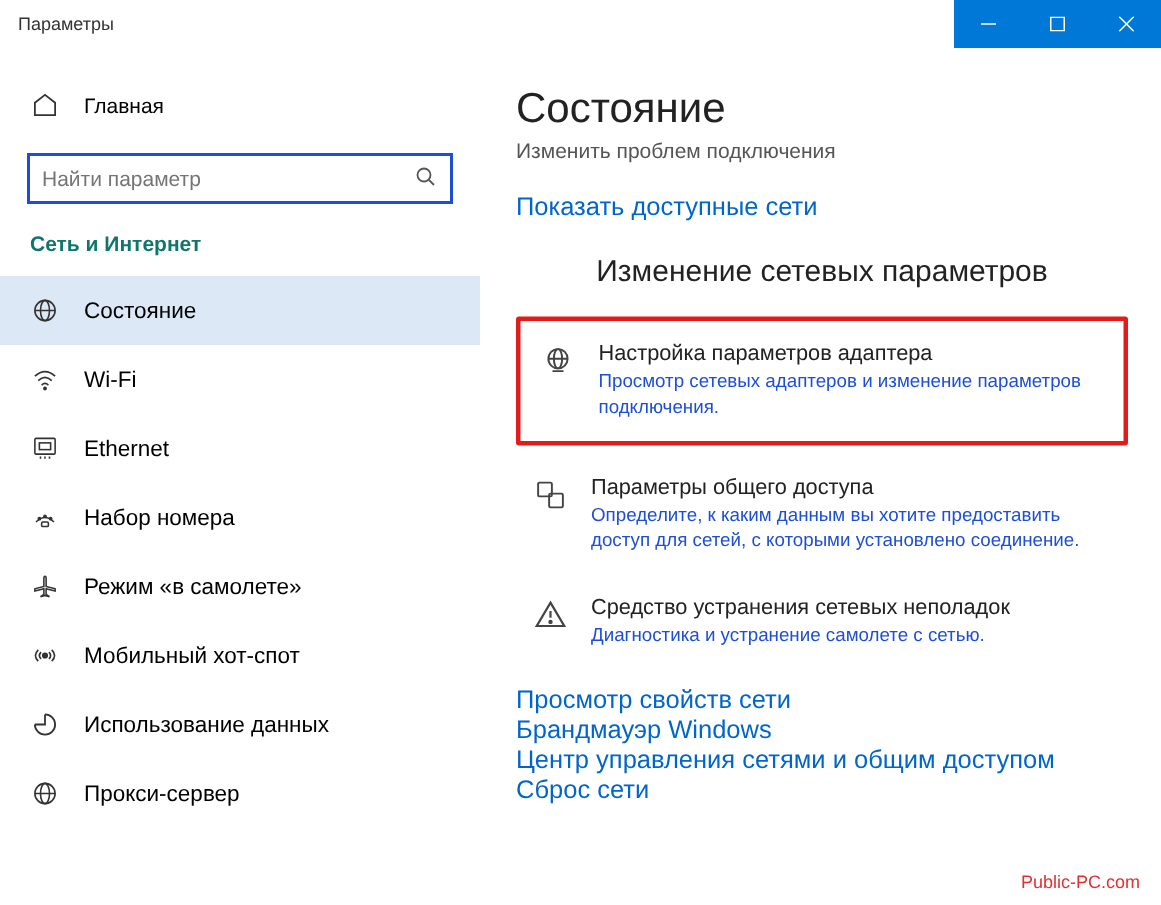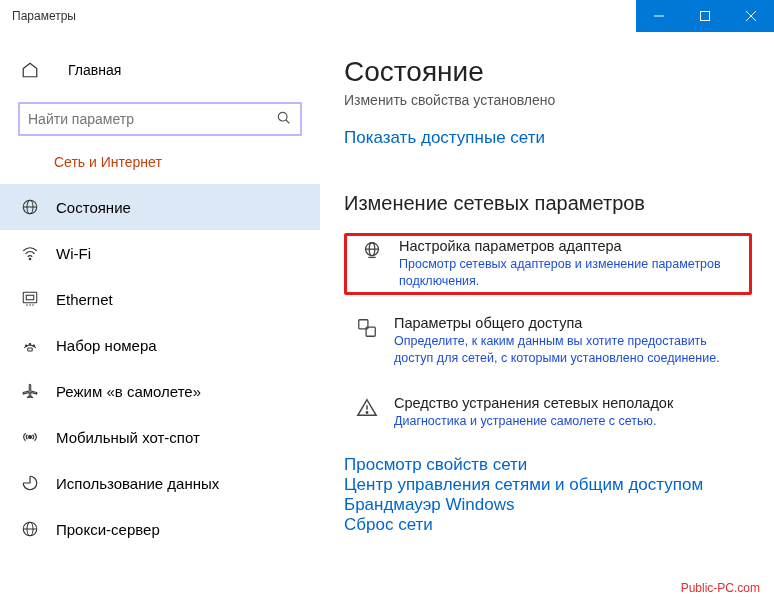--- a/index.html
+++ b/index.html
@@ -5,38 +5,38 @@
   * { box-sizing: border-box; margin: 0; padding: 0; }
   body { font-family: "Segoe UI", Arial, sans-serif; font-size: 14px; color: #000; background: #fff; width: 774px; height: 603px; overflow: hidden; position: relative; }
   .titlebar { height: 32px; display: flex; align-items: center; justify-content: space-between; background: #fff; }
   .titlebar-title { padding-left: 12px; font-size: 12px; color: #333; text-align: center; }
   .titlebar-controls { height: 100%; display: flex; }
   .titlebar-btn { width: 46px; height: 32px; display: flex; align-items: center; justify-content: center; color: #fff; }
   .titlebar-btn svg { stroke: #fff; }
   .tb-min, .tb-max, .tb-close { background: #0078d7; }
   .container { display: flex; height: 571px; }
   .sidebar { width: 320px; padding-top: 18px; }
-  .home-row { display: flex; align-items: center; height: 40px; padding-left: 20px; gap: 28px; cursor: pointer; }
+  .home-row { display: flex; align-items: center; height: 40px; padding-left: 20px; gap: 16px; cursor: pointer; }
   .home-row .icon { width: 20px; display:flex; align-items:center; justify-content:center; }
   .search-wrap { padding: 12px 18px 18px 18px; }
-  .search-box { width: 100%; height: 34px; border: 2px solid #c4b5fd; display: flex; align-items: center; padding: 0 8px; }
+  .search-box { width: 100%; height: 34px; border: 2px solid #1d4ed8; display: flex; align-items: center; padding: 0 8px; }
   .search-input { flex: 1; border: none; outline: none; font-size: 14px; color: #666; background: transparent; }
   .search-icon { color: #555; }
-  .cat-header { padding: 0 20px 14px 20px; font-size: 14px; font-weight: 400; color: #c2410c; margin-left: 34px; }
+  .cat-header { padding: 0 20px 14px 20px; font-size: 14px; font-weight: 700; color: #0f766e; }
   .nav-item { display: flex; align-items: center; height: 46px; padding-left: 20px; gap: 16px; cursor: pointer; position: relative; }
   .nav-item.active { background: #dce8f5; }
   .nav-item .icon { width: 20px; display:flex; align-items:center; justify-content:center; color:#333; }
   .nav-item .label { font-size: 15px; color: #000; }
   .content { flex: 1; padding: 24px 22px 0 24px; overflow: hidden; }
   .page-title { font-size: 28px; font-weight: 400; color: #222; margin-bottom: 4px; }
   .subline { font-size: 14px; color: #555; margin-bottom: 20px; }
   .link { color: #0066cc; font-size: 17px; cursor: pointer; display: block; }
-  .section-title { font-size: 20px; font-weight: 400; color: #222; margin-top: 44px; margin-bottom: 18px; }
+  .section-title { font-size: 20px; font-weight: 400; color: #222; margin-top: 22px; margin-bottom: 18px; text-align: center; }
   .option-card { display: flex; align-items: flex-start; gap: 14px; padding: 8px 10px; margin-bottom: 12px; cursor: pointer; }
-  .option-card.highlight { border: 3px solid #e31b1b; border-radius: 2px; padding: 2px 12px; }
+  .option-card.highlight { border: 3px solid #e31b1b; border-radius: 2px; padding: 14px 12px; }
   .option-card .oicon { width: 26px; flex-shrink: 0; display:flex; align-items:flex-start; justify-content:center; color:#444; padding-top:2px;}
   .option-card .otitle { font-size: 14.5px; color: #222; margin-bottom: 2px; }
   .option-card .odesc { font-size: 12.5px; color: #1d4ed8; line-height: 1.35; }
   .content .link + .link { margin-top: 0; }
   .content .link { margin-top: 18px; }
   .content .link.first { margin-top: 8px; }
   .watermark { position: absolute; right: 14px; bottom: 8px; color: #e03030; font-size: 12px; font-weight: 500; }
 </style>
 </head>
 <body>
@@ -179,21 +179,21 @@
             <line x1="3" y1="12" x2="21" y2="12"></line>
           </svg>
       </span>
       <span class="label">Прокси-сервер</span>
     </div>
 
   </div>
 
   <div class="content">
     <div class="page-title">Состояние</div>
-    <div class="subline">Изменить свойства установлено</div>
+    <div class="subline">Изменить проблем подключения</div>
     <a class="link first">Показать доступные сети</a>
 
     <div class="section-title">Изменение сетевых параметров</div>
 
     <div class="option-card highlight">
       <span class="oicon">
         <svg width="22" height="22" viewBox="0 0 24 24" fill="none" stroke="#444" stroke-width="1.4">
             <circle cx="12" cy="10" r="7"></circle>
             <ellipse cx="12" cy="10" rx="3" ry="7"></ellipse>
             <line x1="5" y1="10" x2="19" y2="10"></line>
@@ -227,20 +227,20 @@
             <circle cx="12" cy="17" r="0.8" fill="#444"></circle>
           </svg>
       </span>
       <div>
         <div class="otitle">Средство устранения сетевых неполадок</div>
         <div class="odesc">Диагностика и устранение самолете с сетью.</div>
       </div>
     </div>
 
     <a class="link">Просмотр свойств сети</a>
+    <a class="link">Брандмауэр Windows</a>
     <a class="link">Центр управления сетями и общим доступом</a>
-    <a class="link">Брандмауэр Windows</a>
     <a class="link">Сброс сети</a>
 
   </div>
 </div>
 
 <div class="watermark">Public-PC.com</div>
 
 </body></html>

